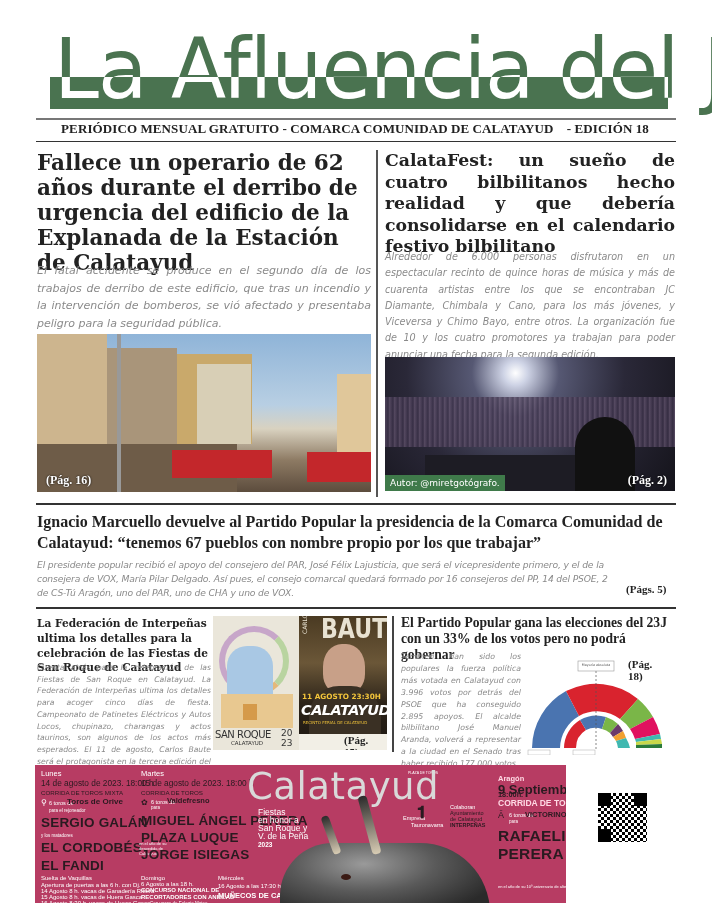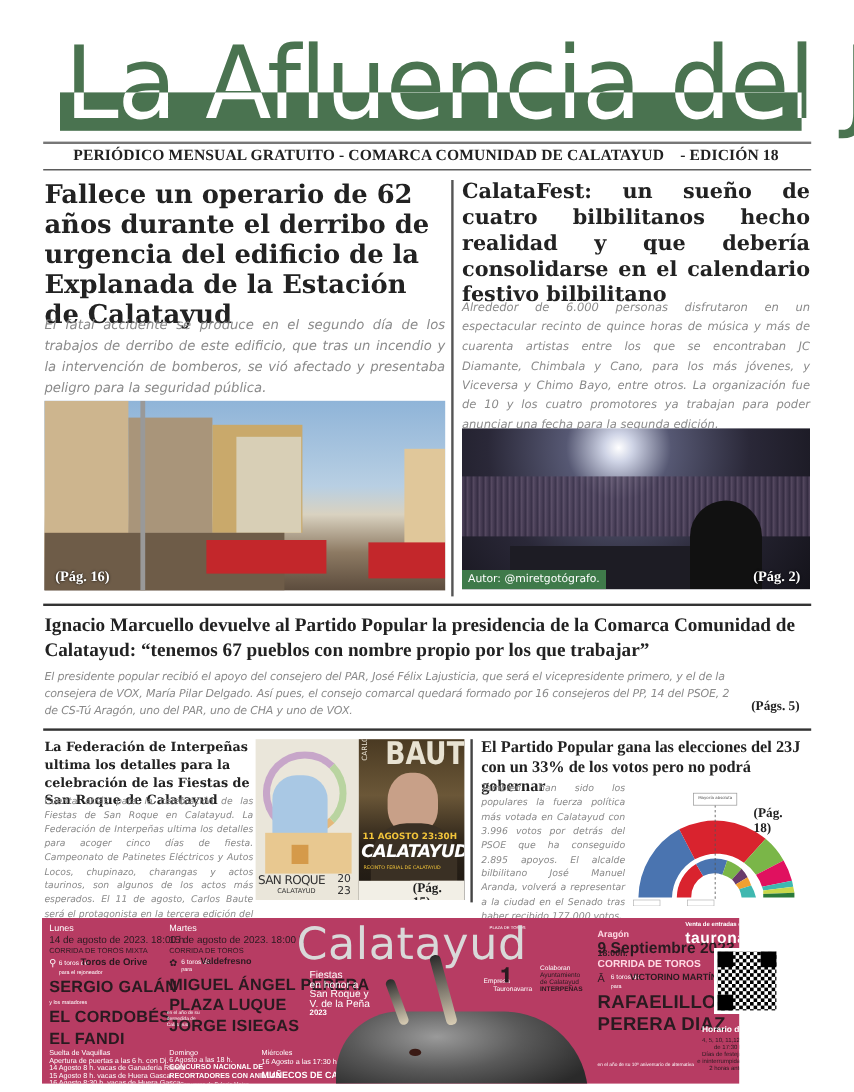--- a/index.html
+++ b/index.html
@@ -56,21 +56,21 @@
 
   
   .poster-sr { position: absolute; left: 213px; top: 616px; width: 86px; height: 134px; background: #eae6da; overflow: hidden; }
   .poster-cb { position: absolute; left: 299px; top: 616px; width: 88px; height: 134px;
     background: linear-gradient(180deg, #4a3a22 0%, #6b5738 35%, #2d2419 65%, #1c1712 100%); overflow: hidden; }
 
   
   .hemi { position: absolute; left: 526px; top: 655px; width: 142px; height: 100px; }
 
   
-  .ad { position: absolute; left: 35px; top: 765px; width: 581px; height: 138px; background: #b73c63; overflow: hidden;
+  .ad { position: absolute; left: 35px; top: 765px; width: 531px; height: 138px; background: #b73c63; overflow: hidden;
         font-family: "Liberation Sans", sans-serif; color: #fff; }
   .ad .t { position: absolute; white-space: nowrap; }
   .ad .dark { color: #2a1a20; }
   .ad .big { font-weight: bold; font-size: 13.5px; color: #2a1a20; letter-spacing: 0.2px; }
   .ad .sm { font-size: 5.5px; }
   .ad .xs { font-size: 6px; }
   .qr { position: absolute; left: 595px; top: 790px; width: 55px; height: 55px; background: #fff; padding: 3px; }
 </style>
 </head>
 <body>
@@ -170,21 +170,21 @@
     <path d="M80,62 A33,33 0 0,1 92,69 L84,78 A21,21 0 0,0 76,74 Z" fill="#7ab648"></path>
     <path d="M92,69 A33,33 0 0,1 97,76 L87,82 A21,21 0 0,0 84,78 Z" fill="#6a3a6a"></path>
     <path d="M97,76 A33,33 0 0,1 100,83 L90,86 A21,21 0 0,0 87,82 Z" fill="#f0a030"></path>
     <path d="M100,83 A33,33 0 0,1 104,93 L92,93 A21,21 0 0,0 90,86 Z" fill="#3fb8b0"></path>
     <line x1="70" y1="16" x2="70" y2="96" stroke="#555" stroke-width="0.7" stroke-dasharray="2,2"></line>
     <rect x="52" y="6" width="36" height="10" fill="#fff" stroke="#999" stroke-width="0.6"></rect>
     <rect x="2" y="95" width="22" height="5" fill="#fff" stroke="#aaa" stroke-width="0.5"></rect>
     <rect x="47" y="95" width="22" height="5" fill="#fff" stroke="#aaa" stroke-width="0.5"></rect>
   </svg>
   <div style="position:absolute;left:53px;top:8px;width:34px;text-align:center;font-family:'DejaVu Sans',sans-serif;font-size:3.3px;color:#555;white-space:nowrap;">Mayoría absoluta</div>
-  <div class="pag dark" style="left:102px;top:3px;font-size:11px;margin-top:14px;">(Pág. 18)</div>
+  <div class="pag dark" style="left:102px;top:3px;font-size:11px;">(Pág. 18)</div>
 </div>
 
 <div class="ad">
 
   <div class="t xs" style="left:6px;top:4px;font-size:7.5px;">Lunes</div>
   <div class="t dark" style="left:6px;top:13px;font-size:8.3px;">14 de agosto de 2023. 18:00 h</div>
   <div class="t dark" style="left:6px;top:24px;font-size:6.2px;">CORRIDA DE TOROS MIXTA</div>
   <div class="t sm" style="left:6px;top:33px;font-size:8px;">⚲</div>
   <div class="t sm" style="left:14px;top:35px;">6 toros de</div>
   <div class="t dark" style="left:32px;top:32px;font-size:8px;font-weight:bold;">Toros de Orive</div>

